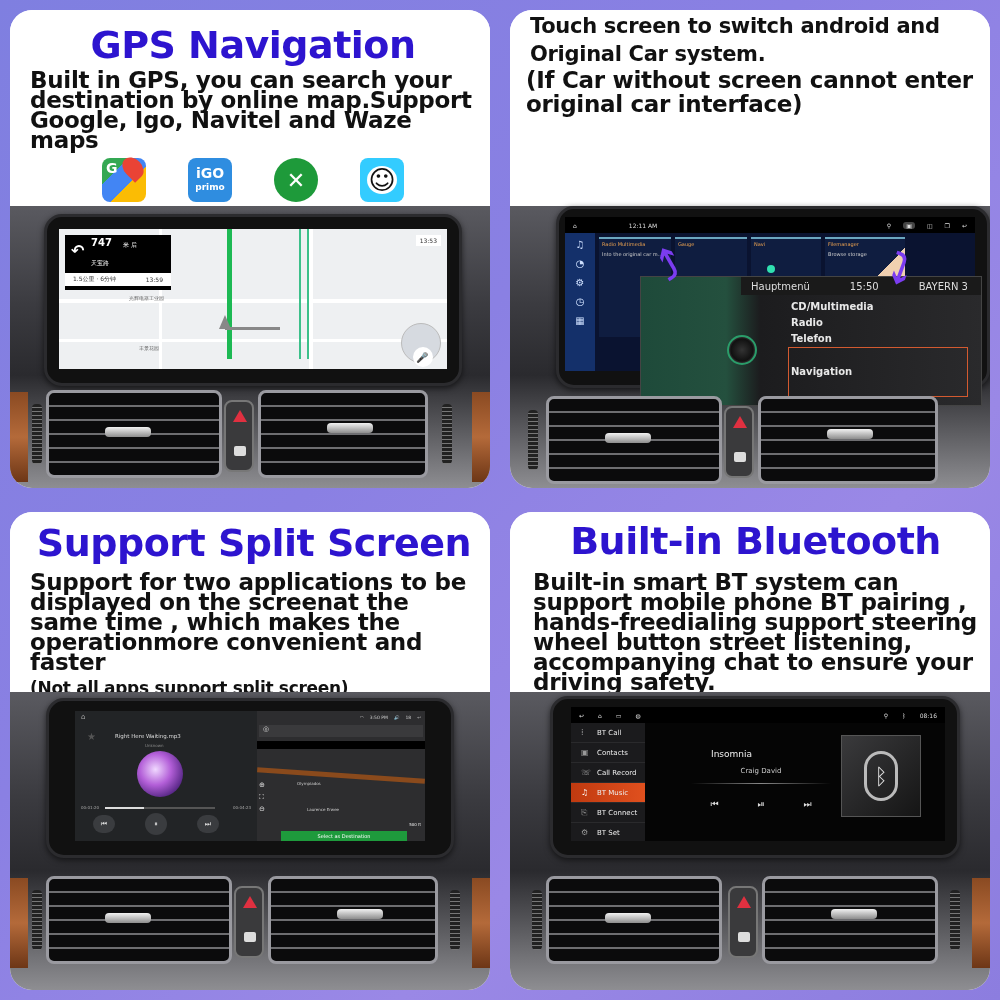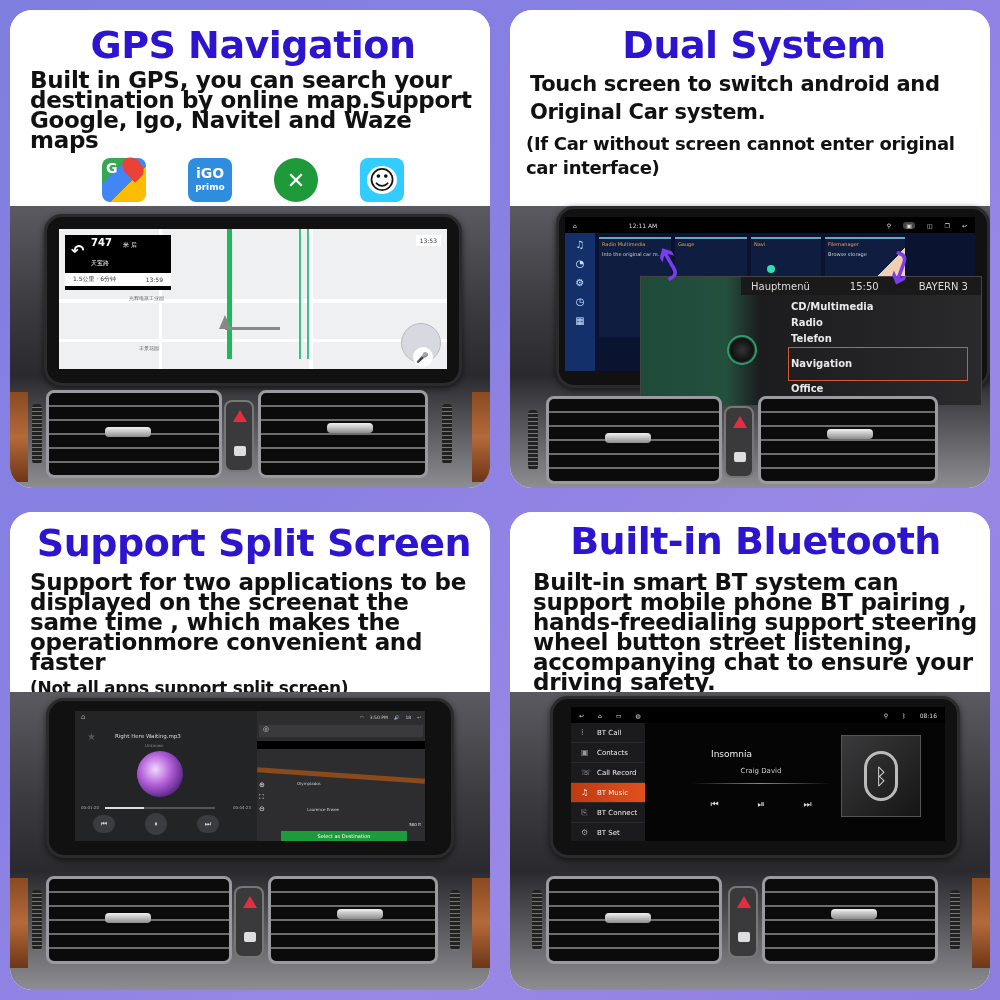--- a/index.html
+++ b/index.html
@@ -187,21 +187,21 @@
   }
   .idrive .hdr {
     position:absolute; left: 100px; right: 0; top: 0; height: 18px;
     color:#ddd; font-size: 10px; display:flex; align-items:center; gap: 40px; padding-left: 10px;
     background: #1a1a1a;
   }
   .idrive ul {
     list-style:none; position:absolute; left: 150px; top: 22px;
     color: #e8e8e8; font-size: 10px; line-height: 16px; font-weight: bold;
   }
-  .idrive li.sel { border: 1px solid #d35a30; padding: 8px 2px; margin-left: -3px; width: 180px; }
+  .idrive li.sel { border: 1px solid #d35a30; padding: 16px 2px; margin-left: -3px; width: 180px; }
   .idrive .knob-ctl {
     position:absolute; left: 86px; top: 58px; width: 30px; height: 30px; border-radius: 50%;
     background: radial-gradient(circle, #333 0%, #111 60%, #888 100%); border: 2px solid #2a9d6a;
   }
   .arrow-curve {
     position: absolute; color: #7b3cf0; font-size: 40px; font-weight: bold;
   }
 
   
   .music-pane {
@@ -321,23 +321,22 @@
           <div class="knob" style="left:66px;top:30px;"></div>
         </div>
       <div class="side-grill" style="left:420px;"></div>
       <div class="wood" style="right:-12px;"></div>
     </div>
   </div>
 </div>
 
 <div class="card tr">
   <div class="text-area" style="padding-left:20px;padding-right:12px;">
-    <div class="title">Dual System</div>
     <div class="desc" style="font-size:21px;line-height:28px;margin-top:2px;">Touch screen to switch android and Original Car system.</div>
-    <div class="note" style="margin-top:6px;margin-left:-4px;font-size:18px;">(If Car without screen cannot enter original car interface)</div>
+    <div class="note" style="margin-left:-4px;font-size:23px;">(If Car without screen cannot enter original car interface)</div>
   </div>
   <div class="dash" style="top:196px;">
     <div class="bezel" style="left:46px;right:0;top:0;height:182px;">
       <div class="screen" style="left:6px;top:8px;">
         <div class="android-ui">
           <div class="sbar">
             <span>⌂</span>
             <span style="margin-left:40px;">12:11 AM</span>
             <span style="margin-left:auto;">⚲</span>
             <span style="background:#444;padding:0 3px;border-radius:3px;">▣</span>

